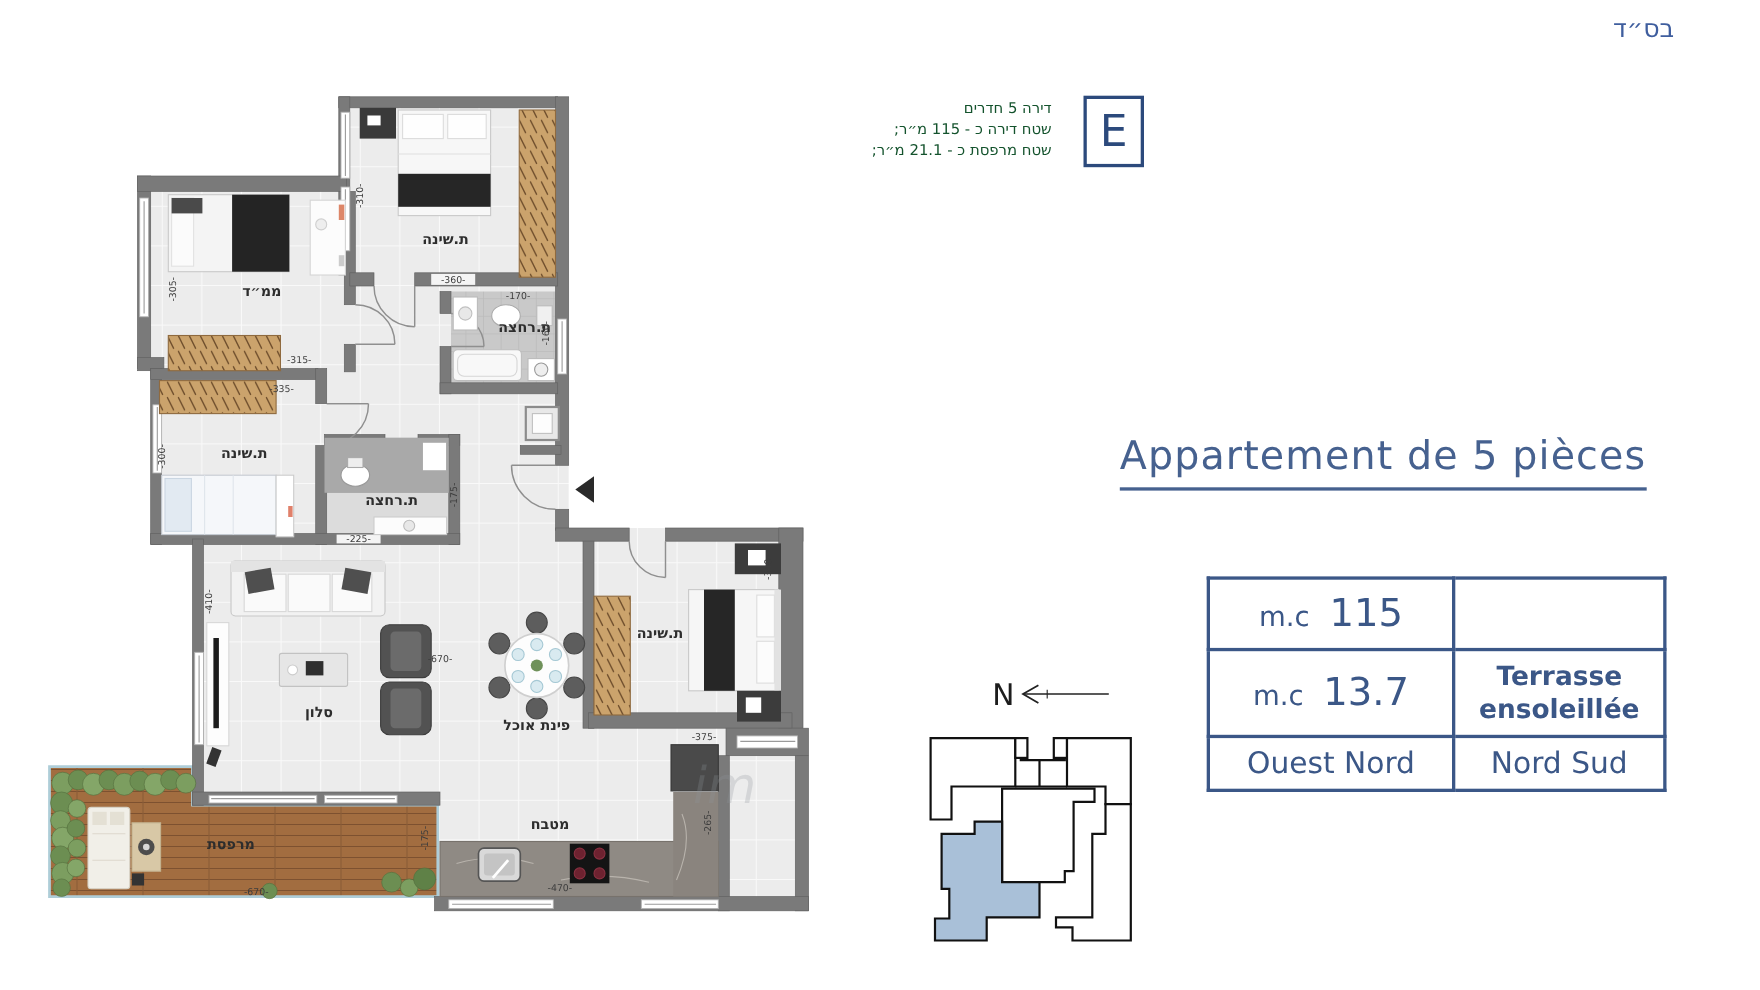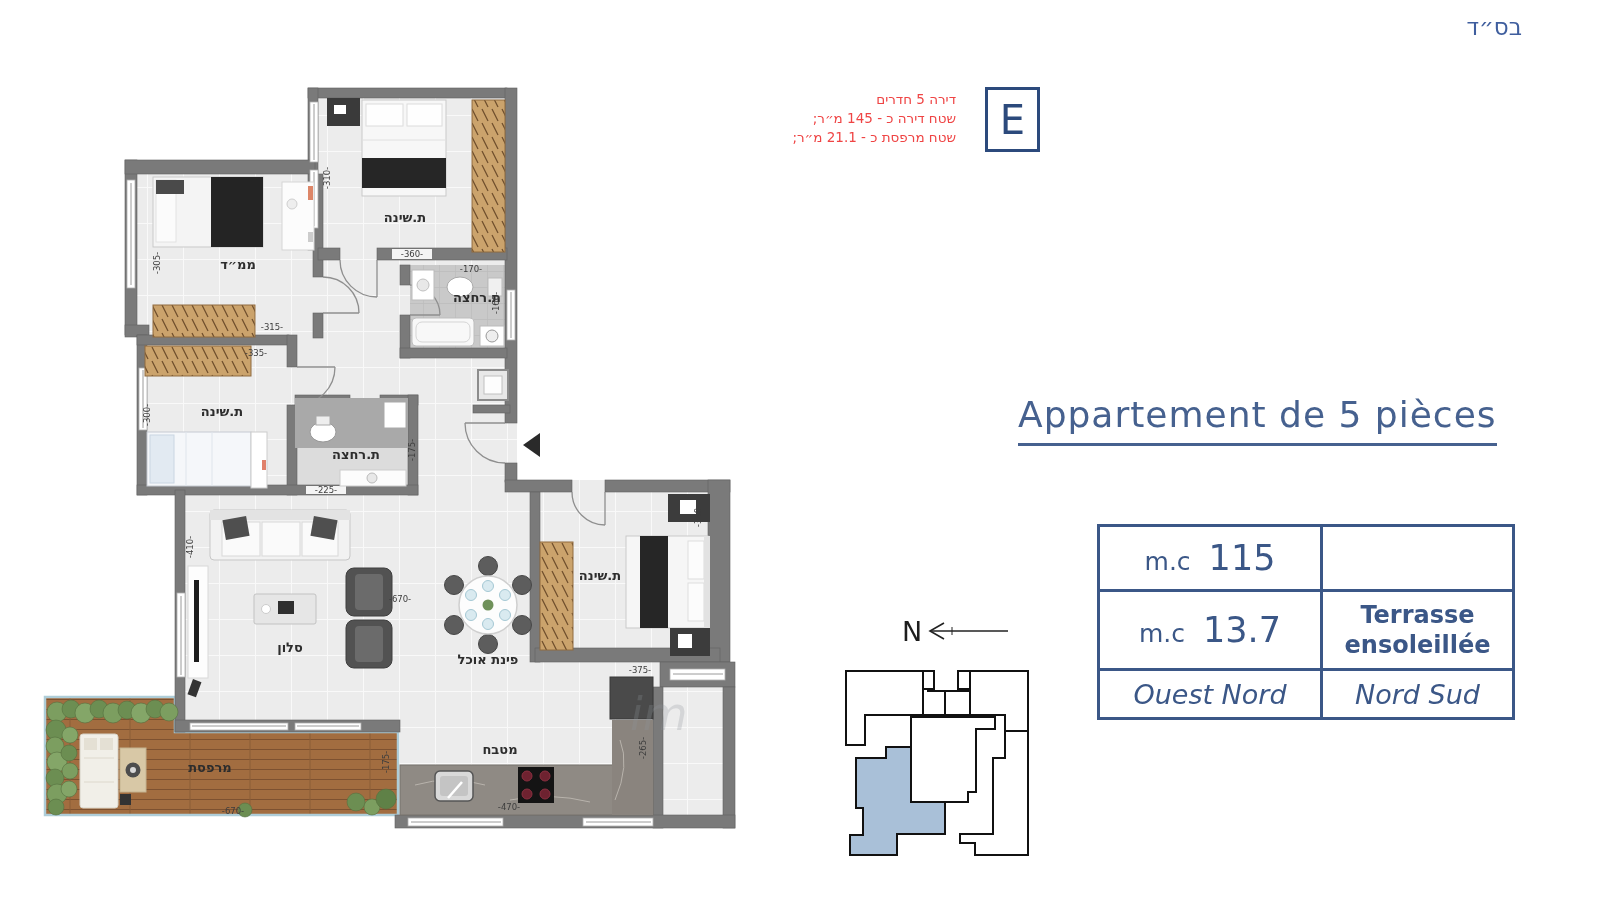--- a/index.html
+++ b/index.html
@@ -4,55 +4,55 @@
 <style>
   * { margin:0; padding:0; box-sizing:border-box; }
   body { background:#ffffff; font-family:"DejaVu Sans", sans-serif; }
   .stage { position:relative; width:1560px; height:900px; background:#ffffff; overflow:hidden; }
   .abs { position:absolute; }
 
   .bsd { left:1440px; top:14px; width:82px; text-align:right;
          font-size:23px; color:#3f5e9e; }
 
   .info-block { left:790px; top:90px; width:166px; text-align:right;
-                font-size:13.5px; line-height:19px; color:#ef4444; }
+                font-size:13.5px; line-height:19px; color:#14532d; }
 
   .unit-box { left:985px; top:87px; width:55px; height:65px;
               border:3px solid #2c4a7c; color:#2c4a7c; font-size:40px;
               display:flex; align-items:center; justify-content:center; }
 
   .plan-title { left:1018px; top:394px; font-size:36px; font-weight:400;
                 letter-spacing:1px; color:#46618f; display:inline-block;
                 border-bottom:3px solid #46618f; padding-bottom:8px; }
 
   table.spec { position:absolute; left:1097px; top:524px; width:415px;
                border-collapse:collapse; color:#3b5787; table-layout:fixed; }
   table.spec td { border:3px solid #3b5787; text-align:center; vertical-align:middle;
                   padding:2px 4px; }
   .col-l { width:223px; } .col-r { width:192px; }
-  .r1 { height:65px; } .r2 { height:79px; } .r3 { height:49px;font-style:italic; }
+  .r1 { height:65px; } .r2 { height:79px; } .r3 { height:49px; }
   .mc-pair { display:flex; align-items:baseline; justify-content:center; gap:18px; }
   .mc-unit { font-size:25px; } .mc-val { font-size:35px; }
   .dir-cell { font-size:27px; }
   .terr { font-size:24px; line-height:1.25;font-weight:bold; }
 
   svg text { font-family:"DejaVu Sans", sans-serif; }
   .roomlbl { font-size:13px; font-weight:bold; fill:#2d2d2d; }
   .dim { font-size:8.5px; fill:#3d3d3d; }
 </style>
 </head>
 <body>
 
 <div class="stage">
 
   <div class="abs bsd" dir="rtl">בס״ד</div>
 
   <div class="abs info-block">
     <div dir="rtl">דירה 5 חדרים</div>
-    <div dir="rtl">שטח דירה כ - 145 מ״ר;</div>
+    <div dir="rtl">שטח דירה כ - 115 מ״ר;</div>
     <div dir="rtl">שטח מרפסת כ - 21.1 מ״ר;</div>
   </div>
   <div class="abs unit-box">
     <span>E</span>
   </div>
 
   <h1 class="abs plan-title">Appartement de 5 pièces</h1>
 
   <table class="spec">
     <colgroup>

